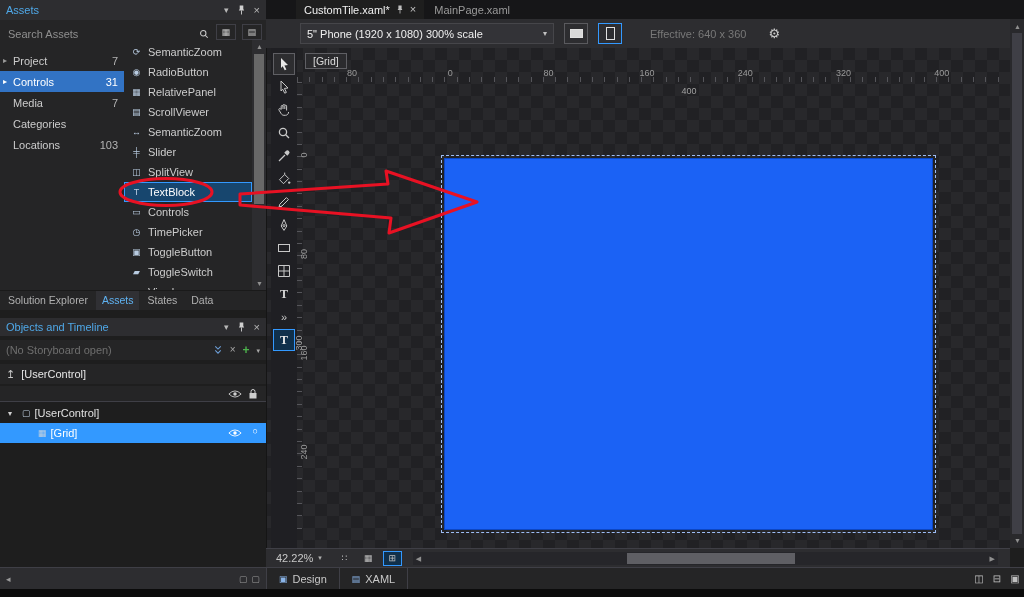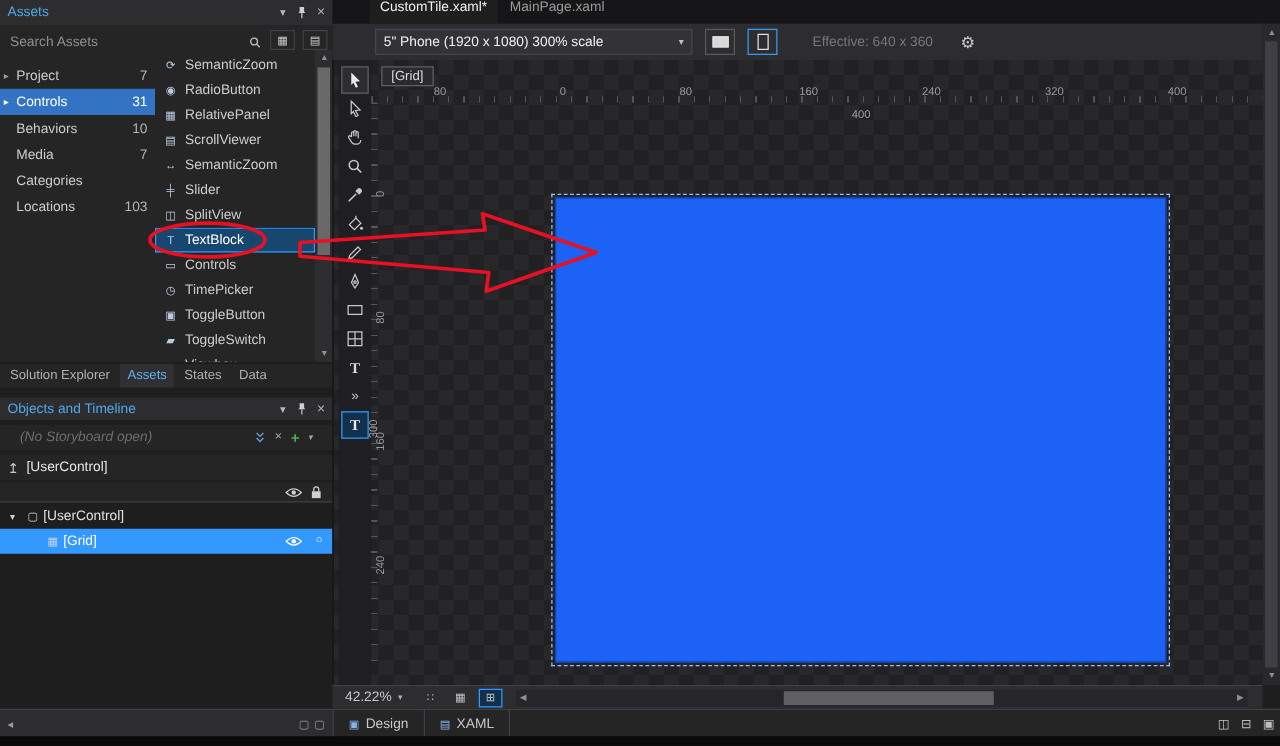--- a/index.html
+++ b/index.html
@@ -40,21 +40,21 @@
   #asset-scrollbar .up{top:3px;} #asset-scrollbar .down{bottom:3px;}
   #asset-scrollbar .sb-thumb{position:absolute;left:2px;top:14px;width:10px;height:150px;background:#686868;}
 
   #panel-tabs{position:absolute;left:0;top:290px;width:266px;height:20px;background:#252526;
     border-top:1px solid #1a1a1a;display:flex;align-items:center;gap:2px;padding:0 2px;}
   .ptab{padding:0 6px;color:#b0b0b0;font-size:10.5px;line-height:19px;}
   .ptab.active{color:#5fb2f2;background:#303034;}
 
   #objects-header{top:318px;height:18px;}
   #storyboard-row{position:absolute;left:0;top:340px;width:266px;height:20px;background:#252526;
-    display:flex;align-items:center;gap:7px;padding:0 16px;font-style:italic;}
+    display:flex;align-items:center;gap:7px;padding:0 6px;}
   #storyboard-label{color:#6e6e6e;flex:1;}
   .plus-icon{color:#4db34d;font-weight:bold;font-size:12px;line-height:1;}
   .gray-icon{color:#a8a8a8;font-size:10px;line-height:1;}
   .tiny-chev{color:#a8a8a8;font-size:7px;line-height:1;}
 
   #usercontrol-row{position:absolute;left:0;top:364px;width:266px;height:20px;background:#252526;
     display:flex;align-items:center;gap:6px;padding-left:6px;color:#e6e6e6;}
   #scope-up{color:#c8c8c8;font-size:11px;}
 
   #eyelock-row{position:absolute;left:0;top:386px;width:266px;height:16px;background:#252526;
@@ -71,21 +71,21 @@
   .tree-row .circ{position:absolute;right:8px;top:3px;font-size:9px;color:#fff;}
 
   #left-bottom-strip{position:absolute;left:0;top:567px;width:266px;height:22px;background:#2d2d30;
     border-top:1px solid #3f3f46;display:flex;align-items:center;padding:0 6px;color:#8f8f8f;gap:4px;}
   #left-bottom-strip .spacer{flex:1;}
   #left-bottom-strip .mini{font-size:9px;color:#9a9a9a;}
 
   
   #doc-tab-strip{position:absolute;left:266px;top:0;width:758px;height:19px;background:#161618;
     display:flex;align-items:stretch;gap:2px;padding-left:30px;}
-  .doc-tab{display:flex;align-items:center;gap:6px;padding:0 8px;color:#9a9a9a;flex-direction:column;}
+  .doc-tab{display:flex;align-items:center;gap:6px;padding:0 8px;color:#9a9a9a;}
   .doc-tab.active{background:#1e1e1e;color:#f0f0f0;}
   .doc-tab .hicon{color:#c0c0c0;}
 
   #device-toolbar{position:absolute;left:266px;top:19px;width:744px;height:29px;background:#2d2d30;
     display:flex;align-items:center;gap:10px;padding-left:34px;}
   #device-select{width:254px;height:21px;background:#333337;border:1px solid #46464a;display:flex;
     align-items:center;padding:0 6px;color:#f0f0f0;}
   #device-select .chev{margin-left:auto;color:#c0c0c0;font-size:8px;}
   .orient-btn{width:24px;height:21px;border:1px solid #5a5a5e;display:flex;align-items:center;justify-content:center;background:#2d2d30;}
   .orient-btn.active{border-color:var(--accent,#3399ff);}
@@ -189,25 +189,20 @@
           <span class="lab">Project</span>
           <span class="cnt">7</span>
         </div>
         <div class="cat-row sel">
           <span class="exp">▸</span>
           <span class="lab">Controls</span>
           <span class="cnt">31</span>
         </div>
         <div class="cat-row">
           <span class="exp"></span>
-          <span class="lab">Behaviors</span>
-          <span class="cnt">10</span>
-        </div>
-        <div class="cat-row">
-          <span class="exp"></span>
           <span class="lab">Media</span>
           <span class="cnt">7</span>
         </div>
         <div class="cat-row">
           <span class="exp"></span>
           <span class="lab">Categories</span>
           <span class="cnt"></span>
         </div>
         <div class="cat-row">
           <span class="exp"></span>

